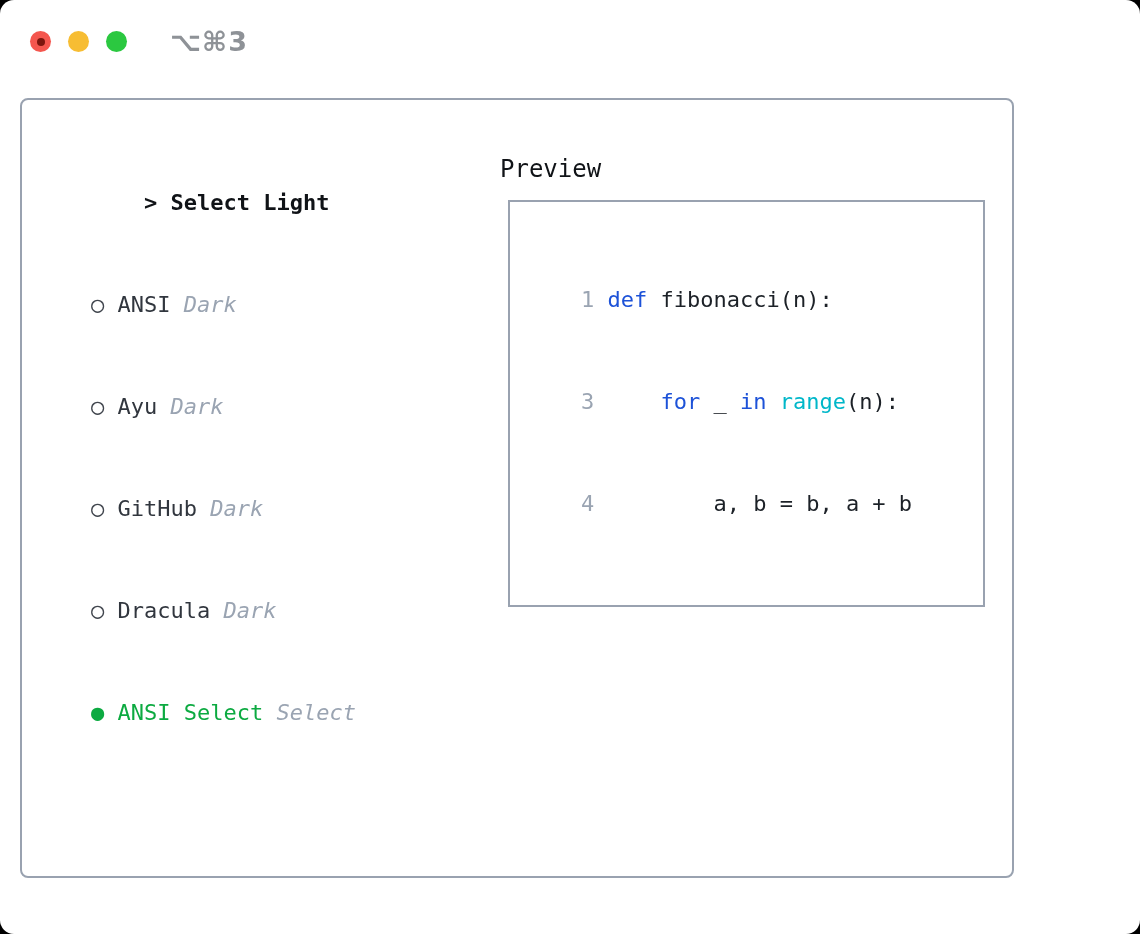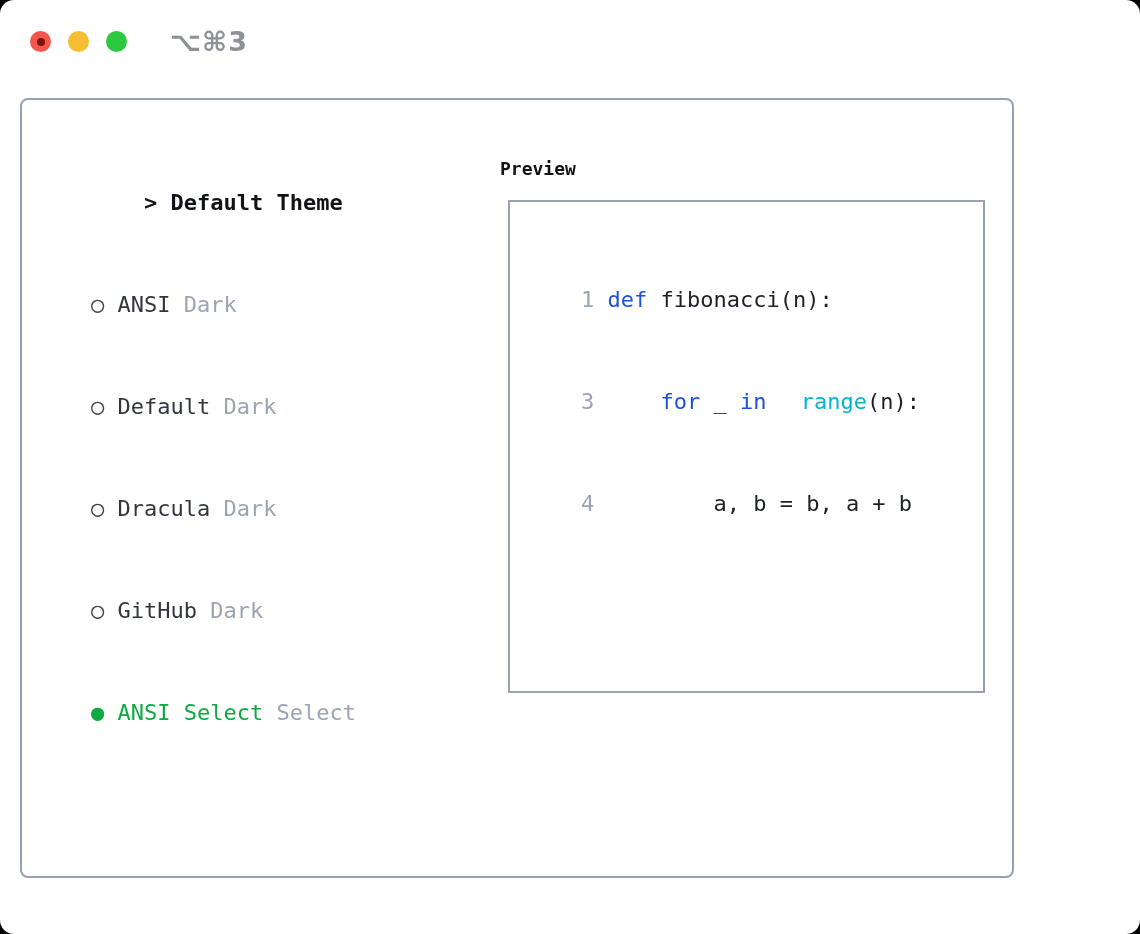--- a/index.html
+++ b/index.html
@@ -25,69 +25,69 @@
   
   .panel{
     position:absolute;left:20px;top:98px;width:994px;height:780px;box-sizing:border-box;
     border:2px solid var(--c-border);border-radius:8px;background:#fff;
   }
   .left-col{position:absolute;left:16px;top:52px;width:444px;}
   .row{font-size:22px;line-height:34px;white-space:pre;color:var(--c-label);min-height:34px;}
   .marker{display:inline-block;width:2ch;color:var(--c-marker);}
   .hdr .marker,.hdr .label{font-weight:bold;color:var(--c-heading);}
   .label{color:var(--c-label);}
-  .variant{color:var(--c-muted);margin-left:1ch;}
+  .variant{color:var(--c-muted);margin-left:1ch;font-style:italic;}
   .row.selected .marker,.row.selected .label{color:var(--c-accent);}
   
   .preview-title{
-    position:absolute;left:478px;top:52px;font-size:18px;line-height:34px;
-    font-weight:bold;color:var(--c-heading);
+    position:absolute;left:478px;top:52px;font-size:24px;line-height:34px;
+    font-weight:normal;color:var(--c-heading);
   }
   .preview-box{
-    position:absolute;left:486px;top:100px;width:477px;height:493px;box-sizing:border-box;
+    position:absolute;left:486px;top:100px;width:477px;height:407px;box-sizing:border-box;
     border:2px solid var(--c-border);background:#fff;padding:47px 0 0 18px;overflow:hidden;
   }
   .pline{font-size:22px;line-height:34px;white-space:pre;min-height:34px;color:var(--c-code_text);}
   .gutter{display:inline-block;width:2ch;color:var(--c-muted);}
   .tok-text{color:var(--c-code_text);}
   .tok-keyword{color:var(--c-keyword);}
-  .tok-builtin{color:var(--c-builtin);margin-left:21px;}
+  .tok-builtin{color:var(--c-builtin);}
   .tok-number{color:var(--c-number);}
 </style>
 </head>
 <body>
 
 <div class="screen">
 
   <div class="titlebar">
     <span class="light light-red"></span>
     <span class="light light-yellow"></span>
     <span class="light light-green"></span>
     <span class="win-shortcut">⌥⌘3</span>
   </div>
 
   <div class="panel">
 
     <div class="left-col">
       <div class="row hdr">
-        <span class="marker">&gt;</span><span class="label">Default Theme</span>
+        <span class="marker">&gt;</span><span class="label">Select Light</span>
       </div>
 
       <div id="theme-list">
           <div class="row">
     <span class="marker">○ </span><span class="label">ANSI</span><span class="variant">Dark</span>
   </div>
           <div class="row">
-    <span class="marker">○ </span><span class="label">Default</span><span class="variant">Dark</span>
+    <span class="marker">○ </span><span class="label">Ayu</span><span class="variant">Dark</span>
+  </div>
+          <div class="row">
+    <span class="marker">○ </span><span class="label">GitHub</span><span class="variant">Dark</span>
   </div>
           <div class="row">
     <span class="marker">○ </span><span class="label">Dracula</span><span class="variant">Dark</span>
-  </div>
-          <div class="row">
-    <span class="marker">○ </span><span class="label">GitHub</span><span class="variant">Dark</span>
   </div>
           <div class="row selected">
     <span class="marker">● </span><span class="label">ANSI Select</span><span class="variant">Select</span>
   </div>
         </div>
 
     </div>
 
     <div class="preview-title">Preview</div>
 

